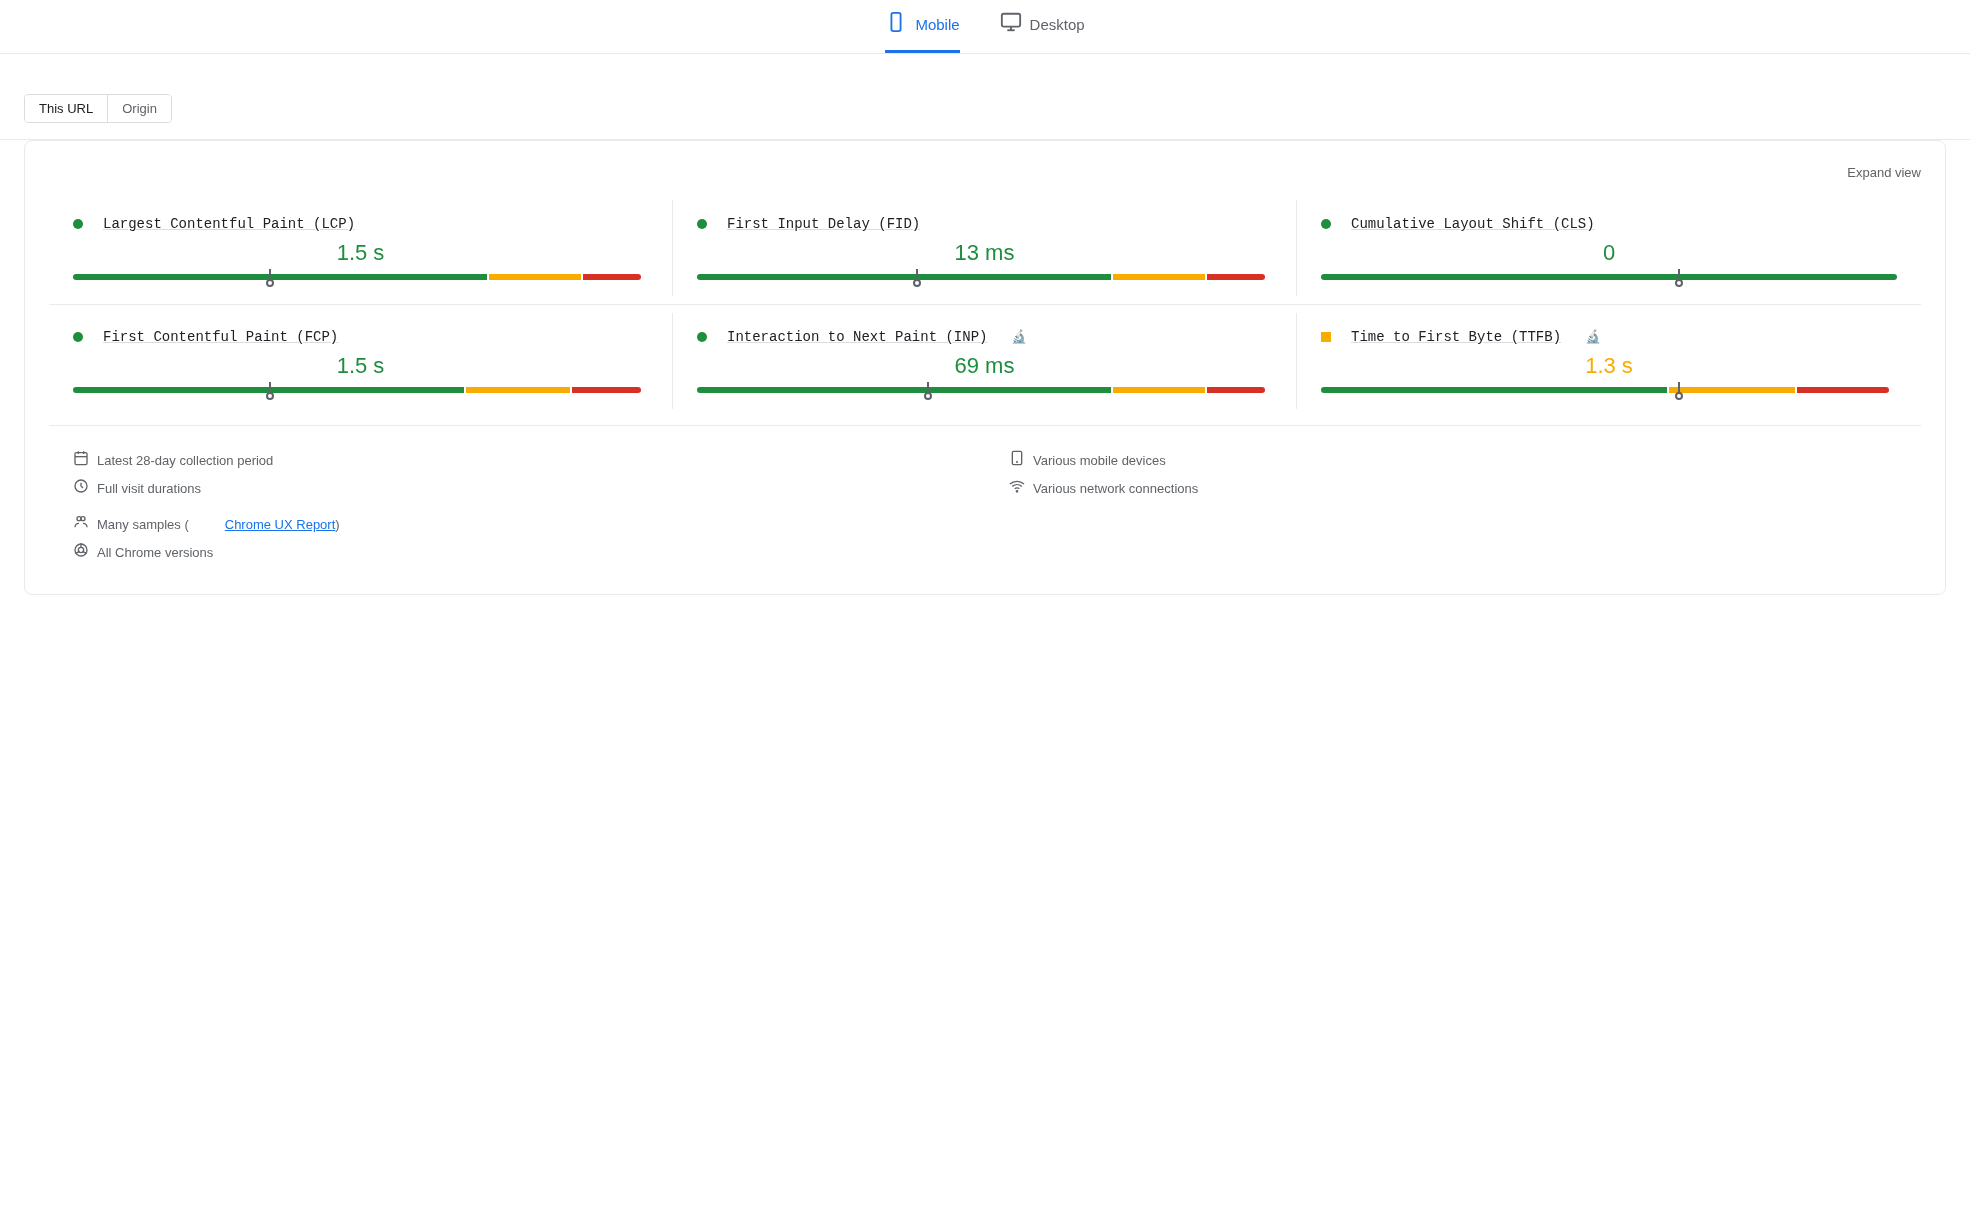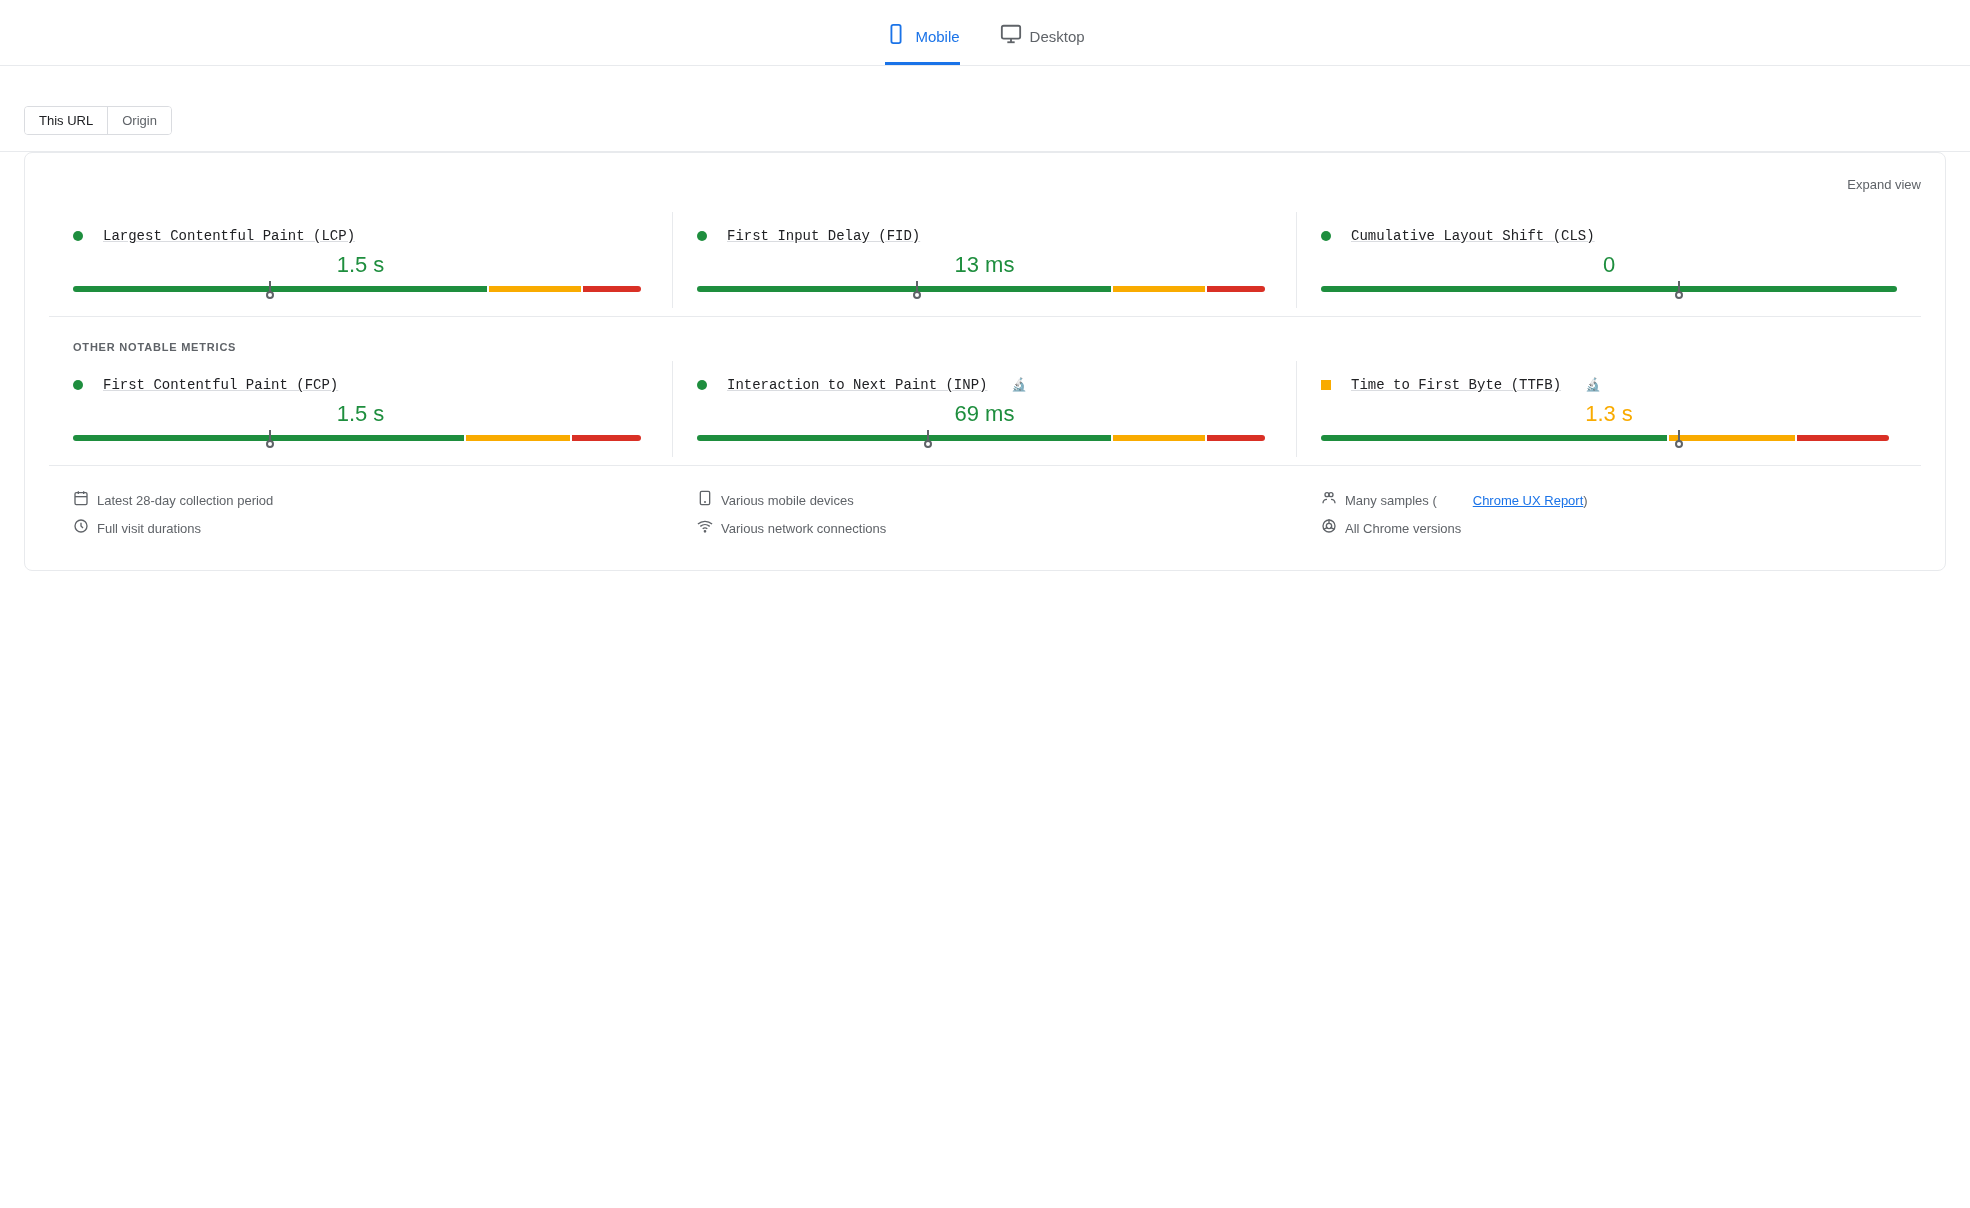--- a/index.html
+++ b/index.html
@@ -8,21 +8,21 @@
       background: #fff;
       color: #202124;
       font-size: 14px;
     }
 
     .top-tabs {
       display: flex;
       justify-content: center;
       align-items: center;
       gap: 40px;
-      padding: 23px 0 0 0;
+      padding: 11px 0 0 0;
       border-bottom: 1px solid #e8eaed;
       margin-bottom: 24px;
       text-align: center;
     }
     .tab {
       display: flex;
       align-items: center;
       gap: 8px;
       padding-bottom: 12px;
       cursor: pointer;
@@ -240,23 +240,23 @@
       font-size: 11px;
       font-weight: 600;
       color: #5f6368;
       letter-spacing: 0.8px;
       text-transform: uppercase;
       padding: 16px 24px 0 24px;
     }
 
     .footer-info {
       display: grid;
-      grid-template-columns: 1fr 1fr 1fr;
+      grid-template-columns: 1fr 1fr;
       border-top: 1px solid #e8eaed;
-      margin-top: 8px;
+      margin-top: 16px;
       padding-top: 16px;
     }
     .footer-col {
       padding: 8px 24px;
       display: flex;
       flex-direction: column;
       gap: 8px;
     }
     .footer-item {
       display: flex;
@@ -376,21 +376,20 @@
         </div>
         <div class="marker" style="left:62%">
           <div class="marker-circle"></div>
         </div>
       </div>
     </div>
   </div>
 
   <hr class="divider">
 
-  <div class="other-metrics-label">OTHER NOTABLE METRICS</div>
 
   <div class="metrics-grid" style="margin-top:8px;">
 
     <div class="metric-cell metric-divider-v">
       <div class="metric-name">
         <span class="dot dot-green"></span>
         <a>First Contentful Paint (FCP)</a>
       </div>
       <div class="metric-value">1.5 s</div>
       <div class="bar-wrapper">

